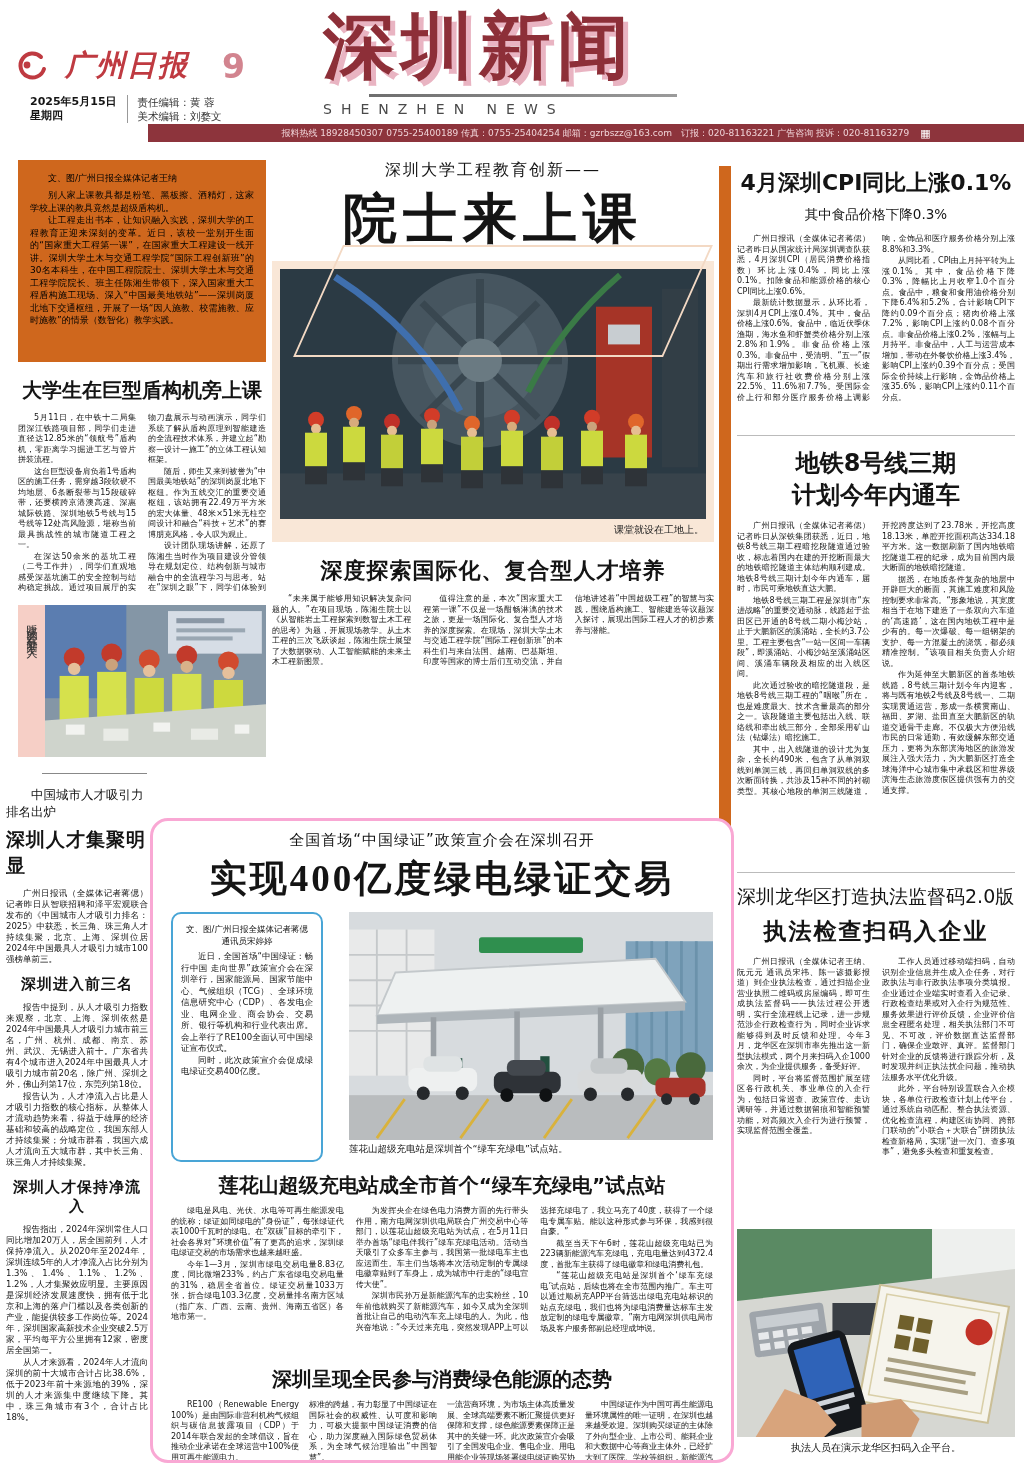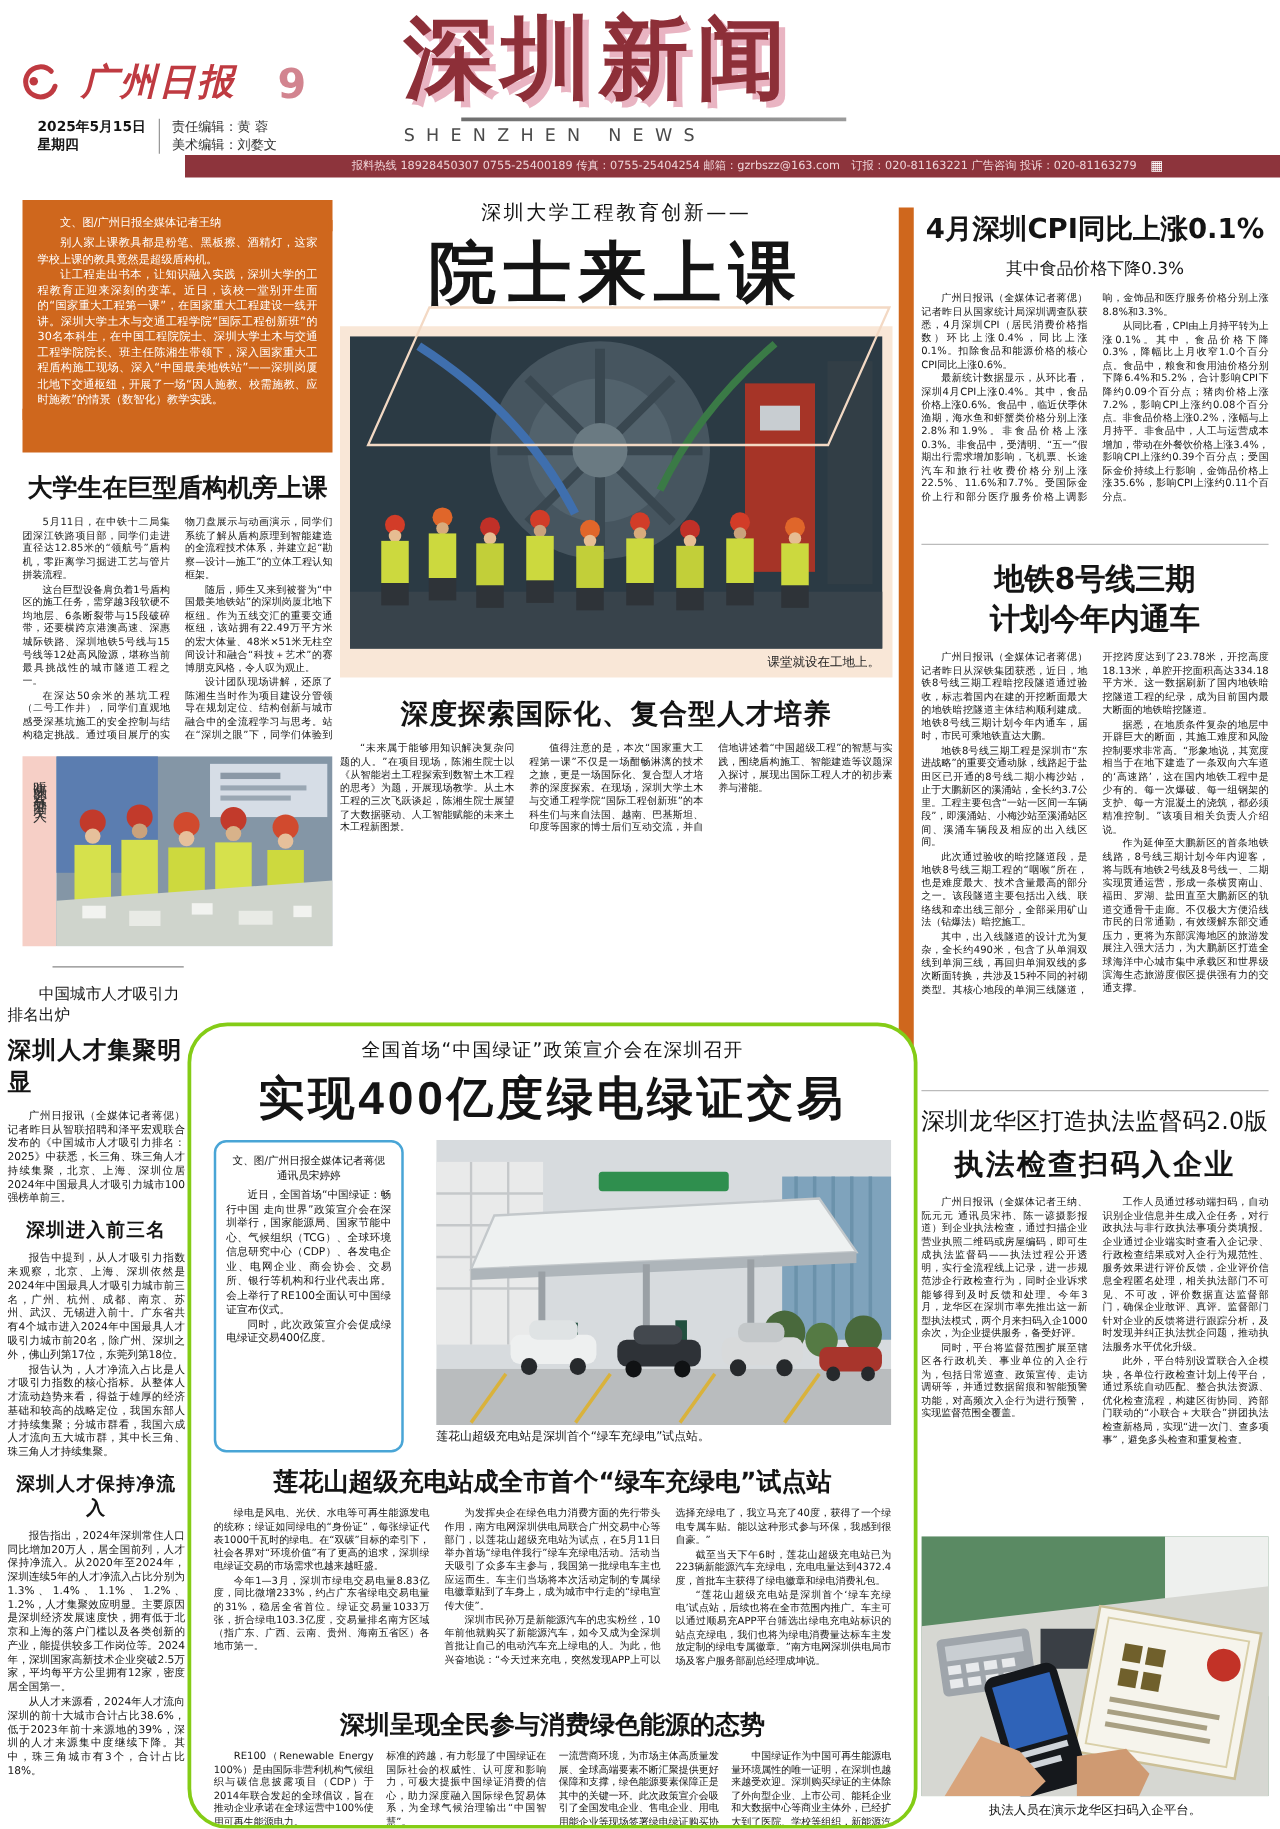--- a/index.html
+++ b/index.html
@@ -25,21 +25,21 @@
                  color:#f0d4d8;font-size:9px;line-height:18px;text-align:center;white-space:nowrap;overflow:hidden}
   .qr-glyph{margin-left:8px;font-size:11px;color:#fff;vertical-align:middle}
 
   
   .body-text p{font-size:8.5px;line-height:11px;text-indent:2em;text-align:justify;margin-bottom:1px}
   .kicker{text-align:center}
   .flow-subhead{font-family:"DejaVu Serif",serif;font-size:15px;text-align:center;margin:10px 0 8px;letter-spacing:1px}
 
   
   #lead-left{left:18px;top:160px;width:248px}
-  .intro-box{position:relative;background:#cf671d;color:#ffffff;padding:12px 12px 26px;height:202px;overflow:hidden}
+  .intro-box{position:relative;background:#cf671d;color:#000000;padding:12px 12px 26px;height:202px;overflow:hidden}
   .intro-box::before,.intro-box::after{content:"";position:absolute;width:9px;height:9px;background:#cf671d}
   .intro-box::before{right:-6px;top:16px}
   .intro-box::after{left:-6px;bottom:26px}
   .intro-box .byline{font-size:9px;margin-bottom:4px;text-indent:2em}
   .intro-box p{font-size:9px;line-height:12.5px;text-indent:2em;text-align:justify}
   .sub1-title{font-size:20px;font-weight:bold;text-align:center;margin:15px 0 9px}
   .lead-cols{column-count:2;column-gap:12px;height:182px;overflow:hidden}
   .lead-cols p{font-size:8px;line-height:10.5px}
   .left-photo-row{display:flex;margin-top:10px;height:152px}
   .v-caption{width:27px;background:#f6cfc6;writing-mode:vertical-rl;font-size:11px;
@@ -79,24 +79,24 @@
   .metro-headline{font-size:24px;font-weight:bold;text-align:center;line-height:32px;margin:4px 0 10px}
   .metro-cols{height:340px}
   .enf-kicker{font-size:19px;text-align:left;margin-top:2px}
   .enf-headline{font-size:23px;font-weight:bold;text-align:center;margin:6px 0 10px;letter-spacing:2px}
   .enf-cols{height:262px}
   .rc-photo{margin-top:10px}
   .rc-photo svg{width:100%;height:208px;display:block}
   .rc-photo figcaption{font-size:10px;text-align:center;margin-top:4px}
 
   
-  #green{left:150px;top:818px;width:584px;height:645px;border:3px solid #84cc16;
-         border-radius:32px;padding:10px 18px;overflow:hidden;background:#fff}
+  #green{left:150px;top:818px;width:584px;height:645px;border:3px solid #f9a8d4;
+         border-radius:18px;padding:10px 18px;overflow:hidden;background:#fff}
   .green-kicker{font-size:15px;letter-spacing:1px}
-  .green-headline{text-align:center;font-family:Liberation Sans, sans-serif;font-size:37px;
+  .green-headline{text-align:center;font-family:Liberation Serif, serif;font-size:37px;
                   font-weight:bold;letter-spacing:3px;margin:4px 0 8px}
   .green-row{display:flex;gap:26px}
   .green-intro{width:152px;flex:none;border:2px solid #49a5d6;border-radius:10px;
                padding:10px 8px;height:250px;overflow:hidden}
   .green-intro .byline{font-size:8.5px;line-height:11.5px;text-align:center;margin-bottom:4px}
   .green-intro p{font-size:8.5px;line-height:11.5px;text-indent:2em;text-align:justify}
   .green-photo{flex:1}
   .green-photo svg{width:100%;height:228px;display:block}
   .green-photo figcaption{font-size:9.5px;text-align:left;margin-top:3px}
   .green-sub{font-size:20px;font-weight:600;text-align:center;margin:10px 0 7px}

